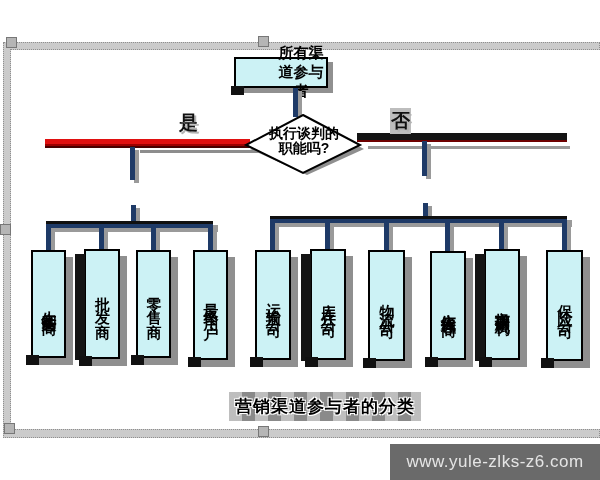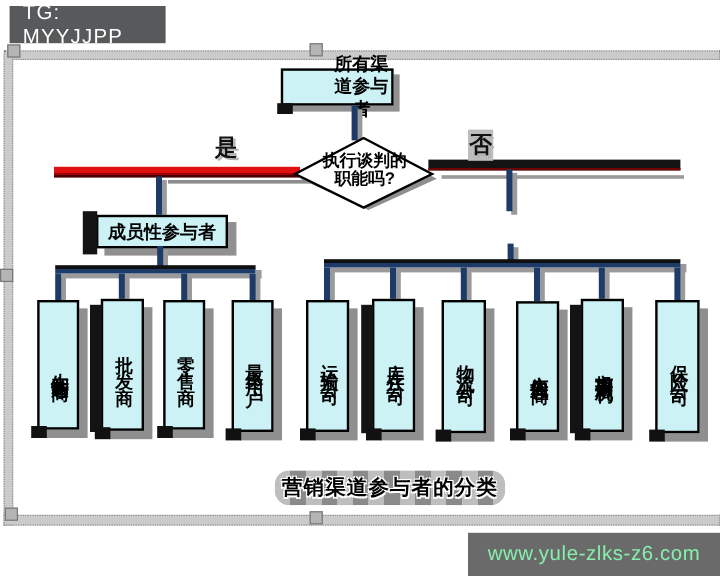--- a/index.html
+++ b/index.html
@@ -7,21 +7,21 @@
   body { font-family:"Liberation Sans", sans-serif; }
   .stage { position:relative; width:600px; height:480px; background:#ffffff; overflow:hidden; }
 
   
   .tag-badge { position:absolute; left:8px; top:5px; width:130px; height:31px;
     background:#58595b; color:#fff; font-size:17px; letter-spacing:1px;
     display:flex; align-items:center; padding-left:11px; }
 
   
   .url-bar { position:absolute; left:390px; top:444px; width:210px; height:36px;
-    background:#6a6a6a; color:#86efac; font-size:17px; display:flex;
+    background:#6a6a6a; color:#e5e5e5; font-size:17px; display:flex;
     align-items:center; justify-content:center; letter-spacing:0.5px; }
 
   
   .frame { position:absolute; background:#cbcbcb; border:1px dotted #8f8f8f; }
   .frame.top { left:8px; top:42px; width:592px; height:8px; }
   .frame.left { left:3px; top:42px; width:8px; height:396px; }
   .frame.bottom { left:3px; top:429px; width:597px; height:9px; }
   .handle { position:absolute; width:11px; height:11px; background:#b5b5b5;
     border:1px solid #777; }
   .h-tl { left:6px;  top:37px; }
@@ -87,30 +87,27 @@
   .diamond svg { position:absolute; left:0; top:0; }
   .diamond-text { position:absolute; left:0; top:12px; width:100%;
     text-align:center; font-size:14px; font-weight:bold; color:#000;
     line-height:15px; }
 
   
   .caption { position:absolute; left:229px; top:392px; padding:3px 6px;
     background:#a8a8a8;
     background-image:repeating-linear-gradient(90deg, rgba(255,255,255,0.25) 0 13px, rgba(0,0,0,0.18) 13px 26px);
     color:#000; font-size:17px; font-weight:bold; letter-spacing:1px;
-    text-shadow:1px 1px 0 #fff, -1px -1px 0 #fff, 1px -1px 0 #fff, -1px 1px 0 #fff;border-radius:12px; }
+    text-shadow:1px 1px 0 #fff, -1px -1px 0 #fff, 1px -1px 0 #fff, -1px 1px 0 #fff; }
 </style>
 </head>
 <body>
 
 <div class="stage">
 
-  <div class="tag-badge">
-    <span>TG: MYYJJPP</span>
-  </div>
 
   <div class="frame top"></div>
   <div class="frame left"></div>
   <div class="frame bottom"></div>
   <div class="handle h-tl"></div>
   <div class="handle h-tm"></div>
   <div class="handle h-lm"></div>
   <div class="handle h-bl"></div>
   <div class="handle h-bm"></div>
 
@@ -135,23 +132,20 @@
     <svg width="122" height="62" viewBox="0 0 122 62">
       <polygon points="64,5 121,35 64,61 7,35" fill="#8f8f8f"></polygon>
       <polygon points="60,1 117,31 60,59 3,31" fill="#ffffff" stroke="#000" stroke-width="2"></polygon>
     </svg>
     <div class="diamond-text">
       <div>执行谈判的</div>
       <div>职能吗?</div>
     </div>
   </div>
 
-  <div class="node h member-node">
-    <span>成员性参与者</span>
-  </div>
 
 
   <div class="vline" style="left:131px; top:205px; height:18px;"></div>
   <div class="hbar" style="left:46px; top:221px; width:167px;"></div>
   <div class="vline" style="left:46px;  top:228px; height:24px;"></div>
   <div class="vline" style="left:99px;  top:228px; height:24px;"></div>
   <div class="vline" style="left:151px; top:228px; height:24px;"></div>
   <div class="vline" style="left:208px; top:228px; height:24px;"></div>
 
   <div class="vline" style="left:423px; top:203px; height:15px;"></div>

